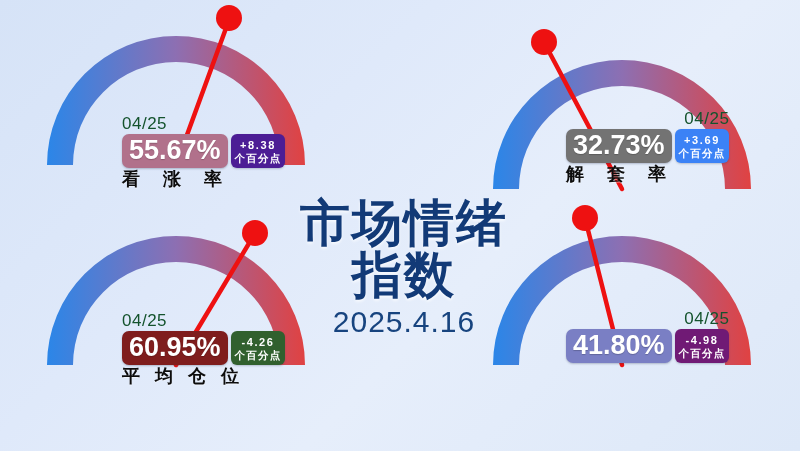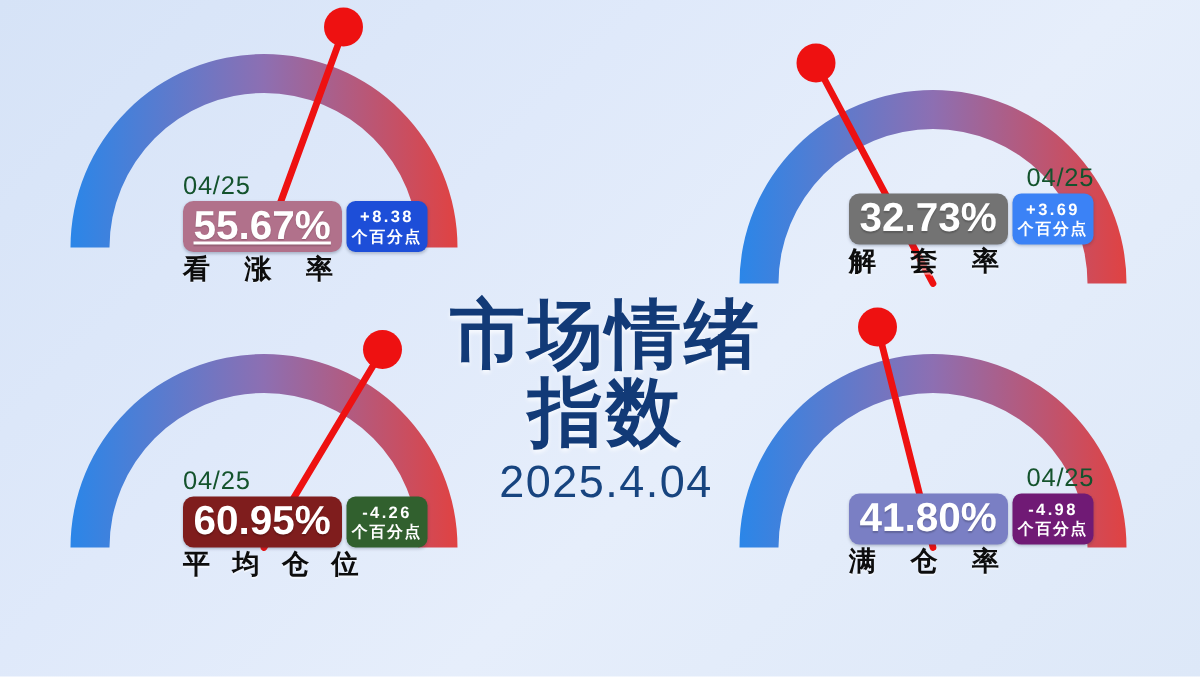--- a/index.html
+++ b/index.html
@@ -131,22 +131,22 @@
       </defs>
       <path d="M 21 165 A 129 129 0 0 1 279 165 L 253 165 A 103 103 0 0 0 47 165 Z" fill="url(#gradBR)"></path>
       <line x1="150" y1="165" x2="114" y2="22" stroke="#ee1111" stroke-width="4.5" stroke-linecap="round"></line>
       <circle cx="113" cy="18" r="13" fill="#ee1111"></circle>
     </svg>
   </div>
 
   <div class="readout ro-tl">
     <div class="r-date">04/25</div>
     <div class="r-row">
-      <div class="r-value" style="background:#b1718b;text-decoration:underline;">55.67%</div>
-      <div class="r-delta" style="background:#1d4ed8;">
+      <div class="r-value" style="background:#b1718b;">55.67%</div>
+      <div class="r-delta" style="background:#4c1d95;">
         <span class="d-num">+8.38</span>
         <span class="d-unit">个百分点</span>
       </div>
     </div>
     <div class="r-label">看 涨 率</div>
   </div>
 
   <div class="readout ro-tr">
     <div class="r-date right">04/25</div>
     <div class="r-row">
@@ -173,24 +173,23 @@
 
   <div class="readout ro-br">
     <div class="r-date right">04/25</div>
     <div class="r-row">
       <div class="r-value" style="background:#7a7fc4;">41.80%</div>
       <div class="r-delta" style="background:#701a75;">
         <span class="d-num">-4.98</span>
         <span class="d-unit">个百分点</span>
       </div>
     </div>
-    <div class="r-label">满 仓 率</div>
   </div>
 
   <div class="center">
     <div class="c-title">
       <span>市场情绪</span>
       <span class="l2">指数</span>
     </div>
-    <div class="c-date">2025.4.04</div>
+    <div class="c-date">2025.4.16</div>
   </div>
 
 </div>
 
 </body></html>

